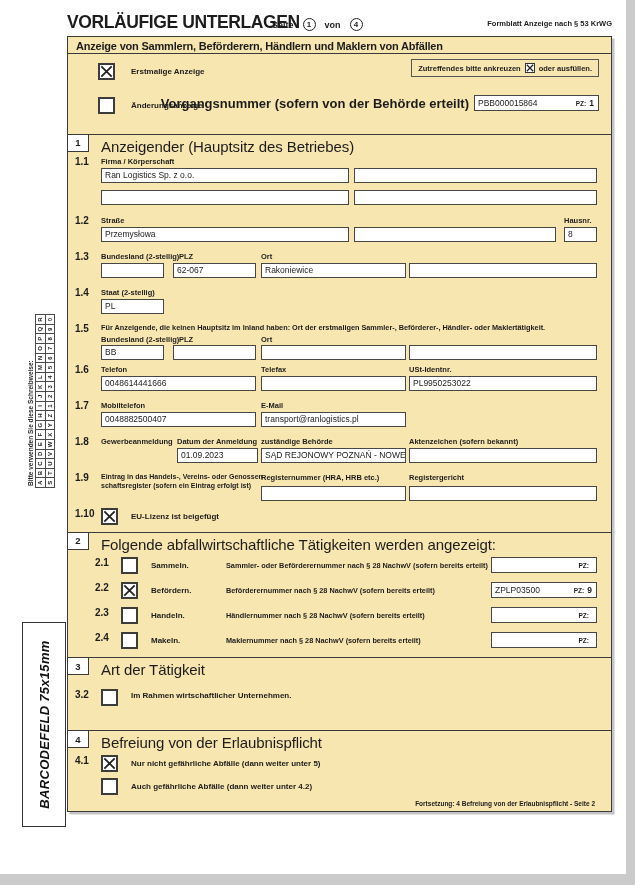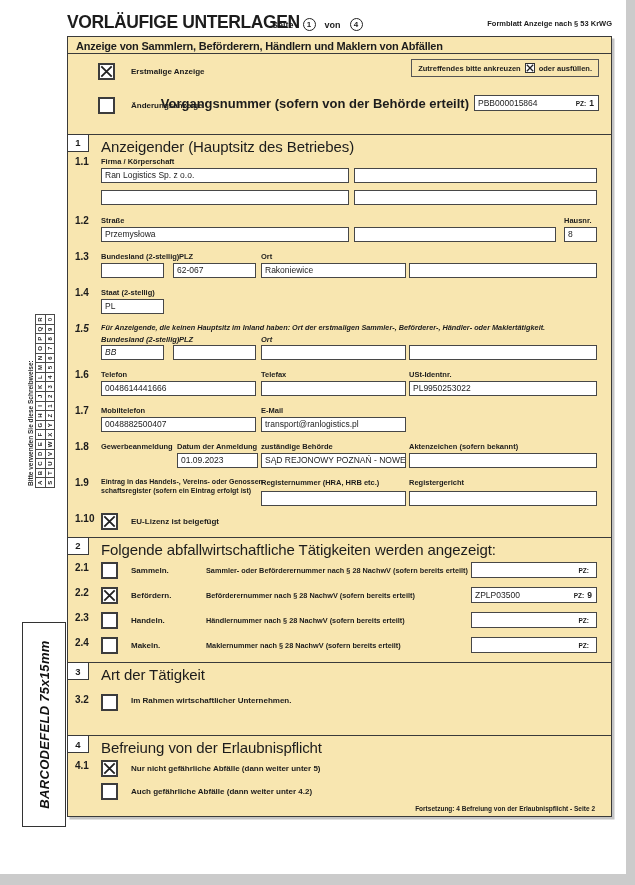--- a/index.html
+++ b/index.html
@@ -67,21 +67,21 @@
   .rnum{position:absolute;left:-26px;top:0;font-size:10px;font-weight:bold;text-align:center;}
   .lrow{position:relative;height:12px;}
   .lab{position:absolute;top:1px;font-size:7.5px;font-weight:bold;white-space:nowrap;}
   .frow{position:relative;height:22px;}
   .field{position:absolute;top:0;height:13px;background:#fff;border:1.6px solid #474747;
          font-size:8.5px;line-height:13px;padding-left:3px;overflow:hidden;white-space:nowrap;}
   .c0{left:0;}.c1{left:72px;}.c2{left:160px;}.c3{left:308px;}
   .smalltext{font-size:7.3px;font-weight:bold;white-space:nowrap;}
 
   
-  .s2row{position:relative;height:19px;margin-bottom:6px;}
+  .s2row{position:relative;height:19px;margin-bottom:6px;margin-left:20px;}
   .s2row .name{position:absolute;left:30px;top:4px;font-size:8px;font-weight:bold;}
   .s2row .desc{position:absolute;left:105px;top:4px;font-size:7.3px;font-weight:bold;white-space:nowrap;}
   .s2row .pzfield{position:absolute;left:370px;right:0;width:auto;}
 
   
   .s3row{position:relative;}
   .s3row .name{position:absolute;left:30px;top:2px;font-size:8px;font-weight:bold;}
   .s3row .desc{position:absolute;left:30px;top:12px;font-size:7.3px;font-weight:bold;line-height:9.5px;width:470px;}
   .s4row{position:relative;height:20px;margin-bottom:3px;}
   .s4row .name{position:absolute;left:30px;top:4px;font-size:8px;font-weight:bold;}
@@ -241,21 +241,21 @@
           <div class="row1" style="margin-bottom:5px;">
             <span class="rnum">1.4</span>
             <div class="lrow">
                 <span class="lab c0">Staat (2-stellig)</span>
               </div>
             <div class="frow" style="height:19px;">
                 <div class="field" style="left:0;width:58px;">PL</div>
               </div>
           </div>
 
-          <div class="row1" style="margin-bottom:5px;font-style:italic;">
+          <div class="row1" style="">
             <span class="rnum">1.5</span>
             <div class="smalltext" style="margin-bottom:2px;">Für Anzeigende, die keinen Hauptsitz im Inland haben: Ort der erstmaligen Sammler-, Beförderer-, Händler- oder Maklertätigkeit.</div>
             <div class="lrow" style="height:11px;">
                 <span class="lab c0">Bundesland (2-stellig)</span>
                 <span class="lab" style="left:78px;">PLZ</span>
                 <span class="lab c2">Ort</span>
               </div>
             <div class="frow" style="height:19px;">
                 <div class="field" style="left:0;width:58px;">BB</div>
                 <div class="field c1" style="width:78px;"></div>

